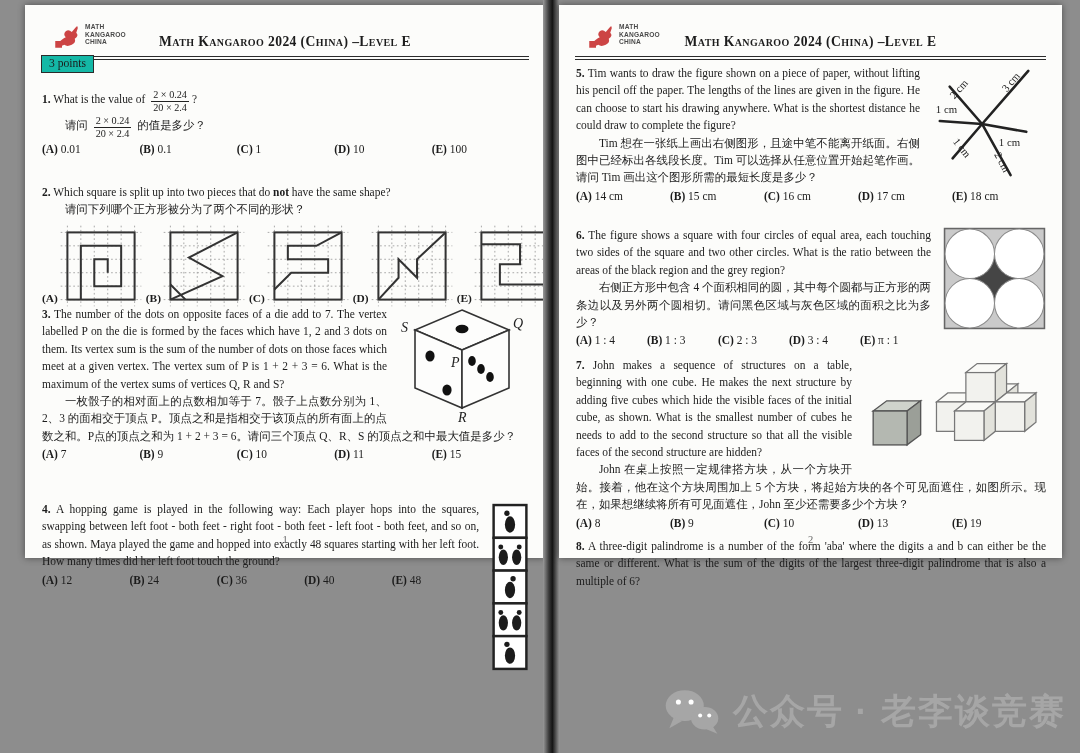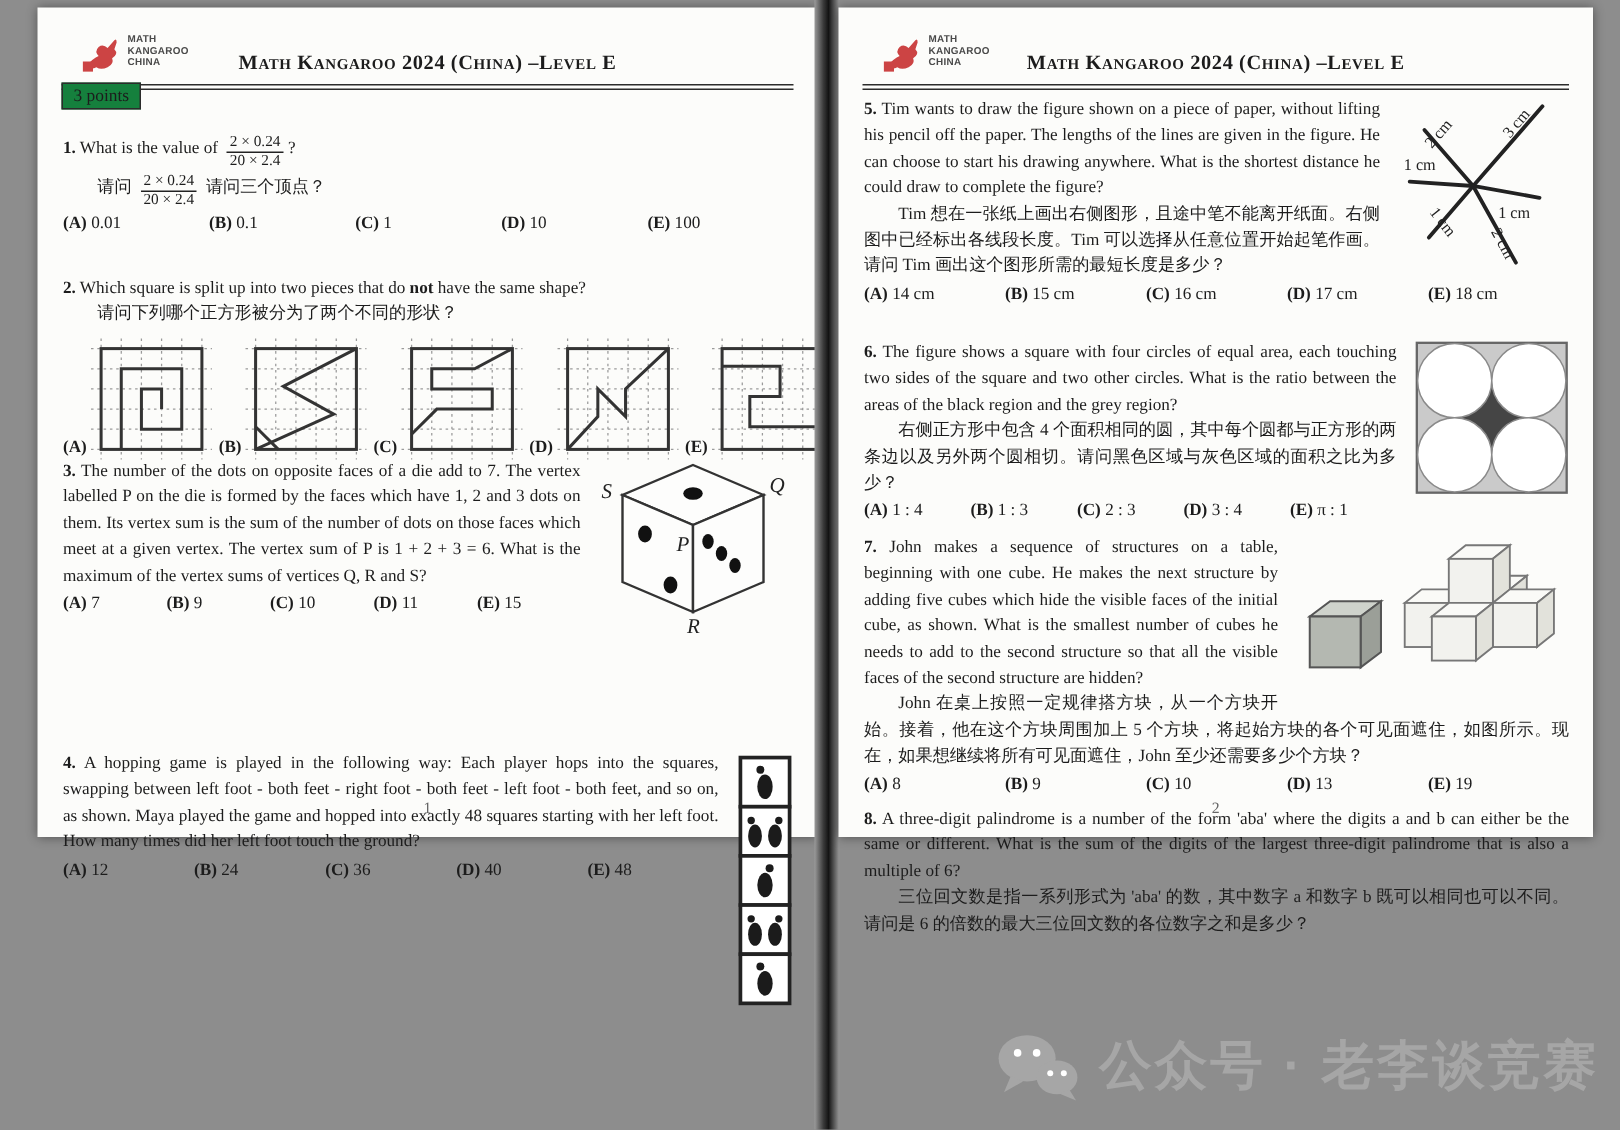--- a/index.html
+++ b/index.html
@@ -9,21 +9,21 @@
   #page-left{left:25px;width:520px;}
   #page-right{left:559px;width:503px;}
   .spine{position:absolute;left:543px;top:0;width:17px;height:753px;
          background:linear-gradient(90deg,#9a9a9a,#3a3a3a 35%,#141414 55%,#8f8f8f 95%);}
   
   .header{position:absolute;top:20px;left:16px;right:16px;height:34px;}
   .logo{position:absolute;left:12px;top:-2px;display:flex;align-items:flex-start;gap:2px;}
   .logo-text{font-family:"Liberation Sans",sans-serif;font-size:6.6px;font-weight:bold;color:#4a4a4a;line-height:1.15;letter-spacing:.2px;}
   .title{text-align:center;font-variant:small-caps;font-weight:bold;font-size:13.6px;letter-spacing:.4px;padding-top:9px;}
   .rule{position:absolute;left:0;right:0;top:31px;height:2px;border-top:1.7px solid #2b2b2b;border-bottom:1px solid #2b2b2b;}
-  .badge{position:absolute;top:50px;left:16px;border:1.2px solid #2b2b2b;padding:1px 7px 2px;font-size:11.6px;background:#15803d;}
+  .badge{position:absolute;top:50px;left:16px;border:1.2px solid #2b2b2b;padding:1px 7px 2px;font-size:11.6px;background:#14b8a6;}
   
   .q{position:absolute;left:17px;right:16px;font-size:11.45px;line-height:1.52;text-align:justify;}
   .qnum{font-weight:bold;}
   .zh{text-indent:2em;}
   .opts{display:flex;margin-top:1px;clear:none;}
   .opt{flex:1;}
   .opt b{font-weight:bold;}
   .frac{display:inline-block;text-align:left;vertical-align:-8px;font-size:10.2px;line-height:1.15;margin:0 3px;}
   .frac .fnum{display:block;border-bottom:1px solid #222;padding:0 2px;}
   .frac .fden{display:block;padding:0 2px;}
@@ -32,21 +32,21 @@
   .squnit{display:flex;align-items:flex-end;margin-right:3px;}
   .sqlabel{font-size:11.4px;margin-right:1px;font-weight:bold;}
   
   .fig-die{float:right;width:134px;height:124px;margin:-6px 0 2px 8px;}
   .fig-feet{float:right;width:38px;height:170px;margin:2px 0 2px 12px;}
   .fig-star{float:right;width:118px;height:120px;margin:-2px 0 2px 8px;}
   .fig-circles{float:right;width:103px;height:103px;margin:0 0 4px 12px;}
   .fig-cubes{float:right;width:184px;height:104px;margin:2px 0 4px 10px;}
   .pageno{position:absolute;bottom:13px;left:0;right:0;text-align:center;font-size:10.5px;color:#666;}
   
-  .watermark{position:absolute;right:14px;bottom:18px;display:flex;gap:12px;
+  .watermark{position:absolute;right:14px;bottom:18px;display:flex;align-items:center;gap:12px;
              color:#a6a6a6;font-family:"Liberation Sans",sans-serif;font-size:35px;font-weight:bold;z-index:6;letter-spacing:2px;}
   svg text{font-family:"Liberation Serif",serif;}
 </style>
 </head>
 <body>
 
 <div class="page" id="page-left">
 
   <div class="header">
     <div class="logo">
@@ -68,21 +68,21 @@
 
   <div class="q" style="top:84px;">
     <div>
       <span class="qnum">1.</span>
       <span>What is the value of</span>
       <span class="frac"><span class="fnum">2 × 0.24</span><span class="fden">20 × 2.4</span></span><span>?</span>
     </div>
     <div style="margin-left:2em;margin-top:2px;">
       <span>请问</span>
       <span class="frac"><span class="fnum">2 × 0.24</span><span class="fden">20 × 2.4</span></span>
-      <span>请问三个顶点？</span>
+      <span>的值是多少？</span>
     </div>
     <div class="opts">
         <span class="opt"><b>(A)</b> 0.01</span>
         <span class="opt"><b>(B)</b> 0.1</span>
         <span class="opt"><b>(C)</b> 1</span>
         <span class="opt"><b>(D)</b> 10</span>
         <span class="opt"><b>(E)</b> 100</span>
       </div>
   </div>
 
@@ -149,20 +149,21 @@
       <ellipse cx="93" cy="77" rx="3.8" ry="5" fill="#111"></ellipse>
       <text x="4" y="32" font-size="14" font-style="italic" fill="#222">S</text>
       <text x="116" y="28" font-size="14" font-style="italic" fill="#222">Q</text>
       <text x="54" y="67" font-size="14" font-style="italic" fill="#222">P</text>
       <text x="61" y="122" font-size="14" font-style="italic" fill="#222">R</text>
     </svg>
     <div>
       <span class="qnum">3.</span>
       <span>The number of the dots on opposite faces of a die add to 7. The vertex labelled P on the die is formed by the faces which have 1, 2 and 3 dots on them. Its vertex sum is the sum of the number of dots on those faces which meet at a given vertex. The vertex sum of P is 1 + 2 + 3 = 6. What is the maximum of the vertex sums of vertices Q, R and S?</span>
     </div>
+    <div class="zh">一枚骰子的相对面上的点数相加等于 7。骰子上点数分别为 1、2、3 的面相交于顶点 P。顶点之和是指相交于该顶点的所有面上的点数之和。P点的顶点之和为 1 + 2 + 3 = 6。请问三个顶点 Q、R、S 的顶点之和中最大值是多少？</div>
     <div class="opts">
         <span class="opt"><b>(A)</b> 7</span>
         <span class="opt"><b>(B)</b> 9</span>
         <span class="opt"><b>(C)</b> 10</span>
         <span class="opt"><b>(D)</b> 11</span>
         <span class="opt"><b>(E)</b> 15</span>
       </div>
   </div>
 
   <div class="q" style="top:496px;">
@@ -321,21 +322,20 @@
         <span class="opt"><b>(D)</b> 13</span>
         <span class="opt"><b>(E)</b> 19</span>
       </div>
   </div>
 
   <div class="q" style="top:533px;">
     <div>
       <span class="qnum">8.</span>
       <span>A three-digit palindrome is a number of the form 'aba' where the digits a and b can either be the same or different. What is the sum of the digits of the largest three-digit palindrome that is also a multiple of 6?</span>
     </div>
-    <div class="zh">三位回文数是指一系列形式为 'aba' 的数，其中数字 a 和数字 b 既可以相同也可以不同。请问是 6 的倍数的最大三位回文数的各位数字之和是多少？</div>
   </div>
 
   <div class="pageno">2</div>
 </div>
 
 <div class="watermark">
   <svg width="58" height="48" viewBox="0 0 64 52">
     <ellipse cx="24" cy="20" rx="21" ry="17" fill="#a6a6a6"></ellipse>
     <path d="M12 33 L7 45 L21 37 Z" fill="#a6a6a6"></path>
     <circle cx="17" cy="16" r="2.8" fill="#fff"></circle>

